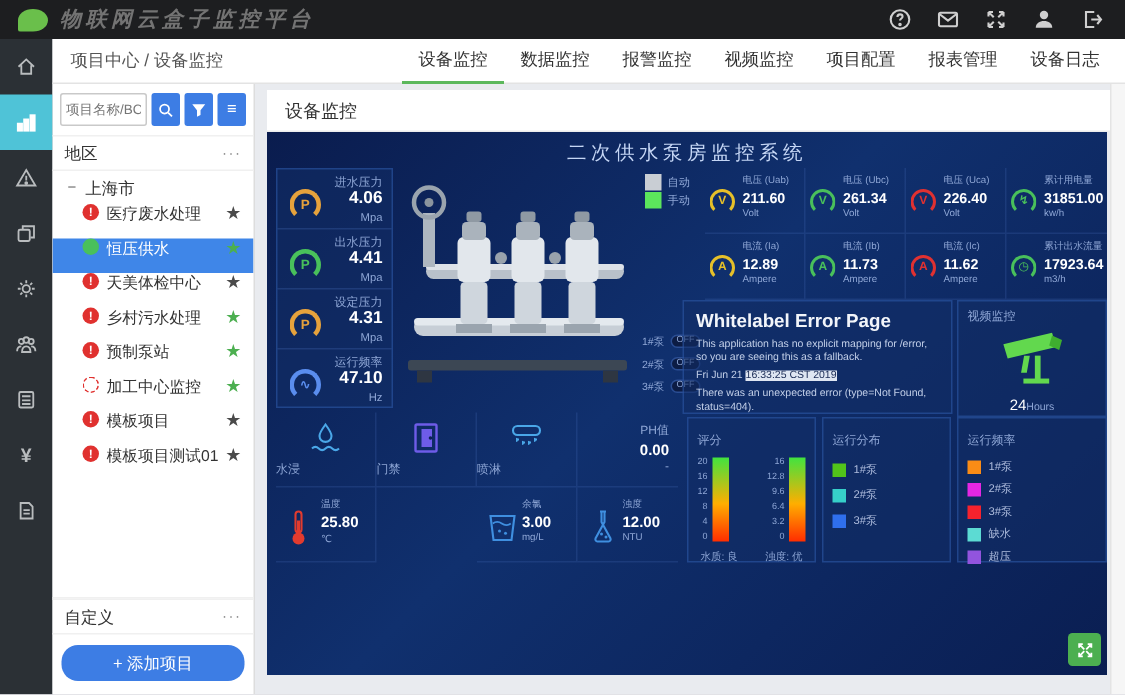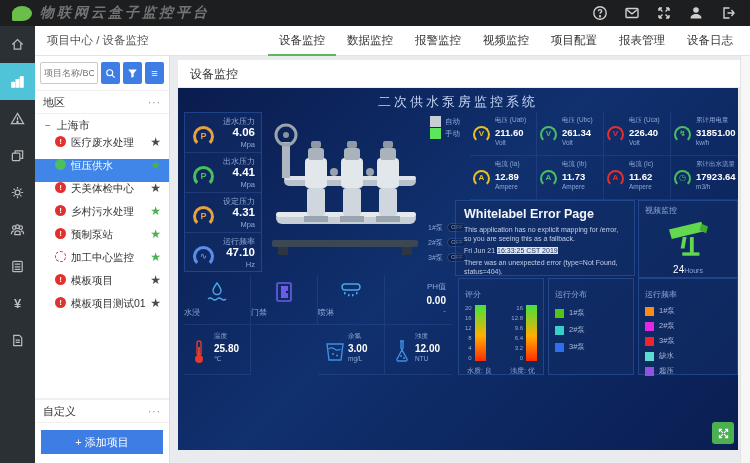--- a/index.html
+++ b/index.html
@@ -48,21 +48,21 @@
   .alarm-ic::before { content:"!"; }
   .online-ic { border-radius:50%; background:#49c05b; }
   .sync-ic { border-radius:50%; border:1.5px dashed #e0312f; }
   .plabel { flex:1; overflow:hidden; white-space:nowrap; }
   .star { font-size:12px; line-height:1; cursor:pointer; }
   .star::before { content:"★"; }
   .star.dark { color:#4a4a4a; }
   .star.green { color:#4caf50; }
   .panel-bottom { border-top:1px solid #f0f0f0; }
   .add-wrap { padding:7px 6px 9px; }
-  .add-btn { width:100%; height:24px; background:#3d7de4; color:#fff; border:none; border-radius:0; font-size:11px; cursor:pointer; }
+  .add-btn { width:100%; height:24px; background:#3d7de4; color:#fff; border:none; border-radius:11px; font-size:11px; cursor:pointer; }
 
   
   .main { position:absolute; left:170px; top:56px; width:580px; height:407px; background:#e9ebef; }
   .card-strip { position:absolute; left:8px; top:4px; width:562px; height:28px; background:#fff; border-bottom:1px solid #ececec; font-size:12px; color:#333; line-height:28px; padding-left:12px; }
   .scroll-strip { position:absolute; right:0; top:0; width:10px; height:407px; background:#f6f6f6; border-left:1px solid #e4e4e4; }
 
   
   .dashboard { position:absolute; left:8px; top:32px; width:560px; height:362px;
     background:linear-gradient(135deg,#0a1c4e 0%,#10306e 45%,#0a1e52 100%); overflow:hidden; }
   .dash-title { position:absolute; top:5px; left:0; width:100%; text-align:center; font-size:13px; color:#c5d6f5; letter-spacing:3px; }

